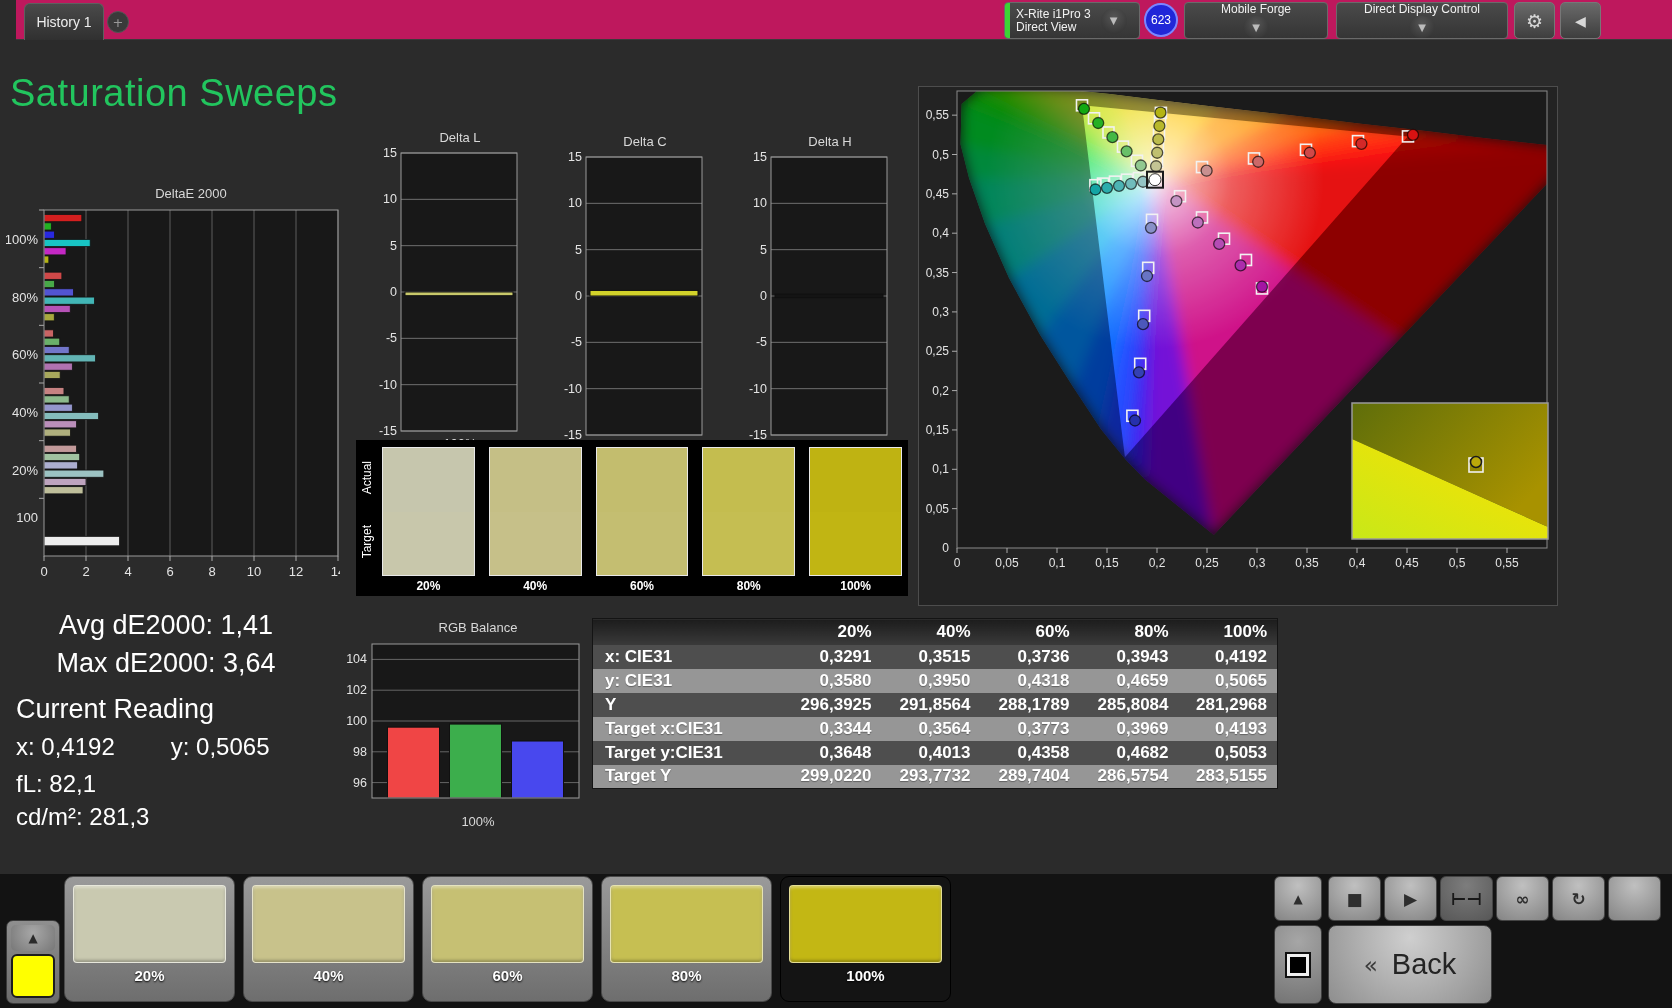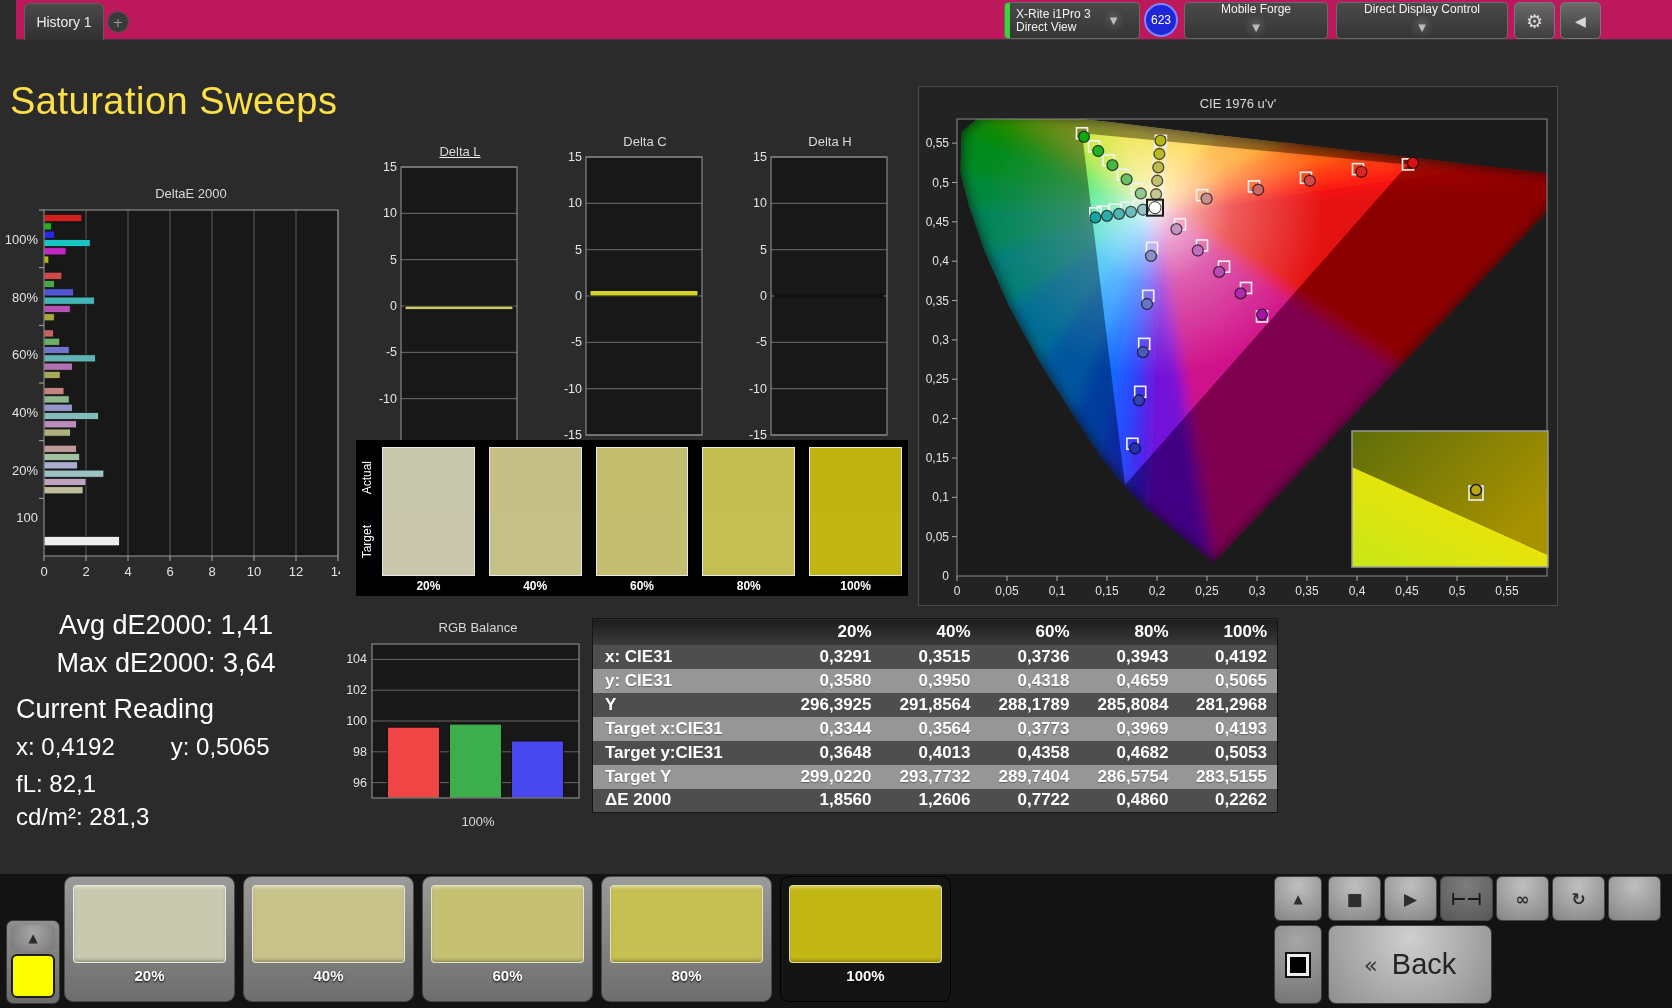--- a/index.html
+++ b/index.html
@@ -18,21 +18,21 @@
        border-radius:4px;display:flex;align-items:center;overflow:hidden;}
   .stripe{width:5px;align-self:stretch;}
   .wtxt{padding:0 6px;font-size:12px;line-height:13px;color:#f2f2f2;white-space:nowrap;}
   .chev{width:26px;height:26px;border-radius:50%;background:radial-gradient(circle at 50% 35%,#555,#2e2e2e);
        display:flex;align-items:center;justify-content:center;color:#bbb;font-size:10px;margin:0 4px;}
   .badge{position:absolute;top:3px;width:34px;height:34px;border-radius:50%;background:#2026d8;border:2px solid #7a86ff;
        display:flex;align-items:center;justify-content:center;font-size:12px;color:#fff;}
   .sqbtn{position:absolute;top:2px;width:41px;height:37px;background:linear-gradient(#6a6a6a,#3e3e3e);border:1px solid #777;
        border-radius:5px;display:flex;align-items:center;justify-content:center;color:#d8d8d8;font-size:19px;}
   
-  .page-title{position:absolute;left:10px;top:80px;font-size:38px;font-weight:300;letter-spacing:.5px;color:#fde047;margin:0;}
+  .page-title{position:absolute;left:10px;top:72px;font-size:38px;font-weight:300;letter-spacing:.5px;color:#22c55e;margin:0;}
   .chartbox{position:absolute;}
   .ctitle{font-size:13px;color:#d8d8d8;text-align:center;height:18px;}
   .cxlabel{font-size:13px;color:#d8d8d8;text-align:center;height:16px;}
   svg{display:block;}
   svg text{font-family:"Liberation Sans",sans-serif;}
   
   .swstrip{position:absolute;left:356px;top:440px;width:552px;height:156px;background:#000;display:flex;}
   .swlabels{width:22px;display:flex;flex-direction:column;align-items:center;justify-content:space-around;padding:6px 0 22px 0;}
   .rot{writing-mode:vertical-rl;transform:rotate(180deg);font-size:12px;color:#fff;}
   .swcells{flex:1;display:flex;gap:14px;padding:7px 6px 0 4px;}
@@ -199,21 +199,21 @@
         <text x="206" y="372" text-anchor="middle" font-size="13" fill="#e4e4e4">8</text>
         <line x1="248" y1="352" x2="248" y2="357" stroke="#aaa"></line>
         <text x="248" y="372" text-anchor="middle" font-size="13" fill="#e4e4e4">10</text>
         <line x1="290" y1="352" x2="290" y2="357" stroke="#aaa"></line>
         <text x="290" y="372" text-anchor="middle" font-size="13" fill="#e4e4e4">12</text>
         <line x1="332" y1="352" x2="332" y2="357" stroke="#aaa"></line>
         <text x="332" y="372" text-anchor="middle" font-size="13" fill="#e4e4e4">14</text>
       </svg>
   </section>
 
-  <section class="chartbox" style="left:362px;top:144px;width:168px;text-decoration:underline;">
+  <section class="chartbox" style="left:362px;top:130px;width:168px;">
     <div class="ctitle" style="padding-left:28px;">Delta L</div>
     <svg id="svg-dl" width="150" height="288" style="margin-left:9px;">
         <rect x="30" y="5" width="116" height="278" fill="#181818"></rect>
         <line x1="30" y1="5" x2="146" y2="5" stroke="#6f6f6f" stroke-width="1"></line>
         <text x="26" y="9" text-anchor="end" font-size="12.5" fill="#e4e4e4">15</text>
         <line x1="30" y1="51.333333333333336" x2="146" y2="51.333333333333336" stroke="#6f6f6f" stroke-width="1"></line>
         <text x="26" y="55.333333333333336" text-anchor="end" font-size="12.5" fill="#e4e4e4">10</text>
         <line x1="30" y1="97.66666666666667" x2="146" y2="97.66666666666667" stroke="#6f6f6f" stroke-width="1"></line>
         <text x="26" y="101.66666666666667" text-anchor="end" font-size="12.5" fill="#e4e4e4">5</text>
         <line x1="30" y1="144" x2="146" y2="144" stroke="#6f6f6f" stroke-width="1"></line>
@@ -314,21 +314,20 @@
           <div class="swcol">
             <div class="swhalf" style="background: rgb(191, 179, 18);"></div>
             <div class="swhalf" style="background: rgb(193, 181, 19);"></div>
           </div>
           <div class="swlab">100%</div>
         </div>
       </div>
   </section>
 
   <section class="ciepanel">
-    <div class="cietitle">CIE 1976 u'v'</div>
     <svg id="svg-cie" width="636" height="488" style="margin-left:1px;">
         <defs>
           <clipPath id="clipPlot">
             <rect x="37" y="4" width="590" height="457"></rect>
           </clipPath>
           <clipPath id="clipHS">
             <path d="M293.8 447.9 L225.0 392.5 L206.0 372.9 L181.0 342.2 L153.0 299.7 L120.0 247.7 L89.0 191.1 L65.0 136.8 L49.0 91.1 L40.5 57.3 L41.6 17.1 L60.1 1.4 L87.0 -1.0 L116.0 -0.2 L150.0 3.0 L190.0 6.9 L240.0 13.2 L299.0 20.3 L369.0 28.1 L441.0 36.8 L506.0 43.9 L557.0 50.2 L620.0 57.3 L660.0 62.0 Z"></path>
           </clipPath>
           <filter id="blurF" x="-20%" y="-20%" width="140%" height="140%">
             <feGaussianBlur stdDeviation="7"></feGaussianBlur>
@@ -589,28 +588,20 @@
           <td>0,5053</td>
         </tr>
         <tr class="rowlight">
           <td>Target Y</td>
           <td>299,0220</td>
           <td>293,7732</td>
           <td>289,7404</td>
           <td>286,5754</td>
           <td>283,5155</td>
         </tr>
-        <tr class="rowdark">
-          <td>ΔE 2000</td>
-          <td>1,8560</td>
-          <td>1,2606</td>
-          <td>0,7722</td>
-          <td>0,4860</td>
-          <td>0,2262</td>
-        </tr>
       </tbody>
     </table>
 
   <footer class="footer">
     <div class="minipanel">
       <div class="miniarrow ico">▲</div>
       <div class="miniswatch" id="miniswatch" style="background: rgb(255, 255, 0);"></div>
     </div>
     <div id="bswatches">
         <div class="bbtn" style="left: 64px;">

